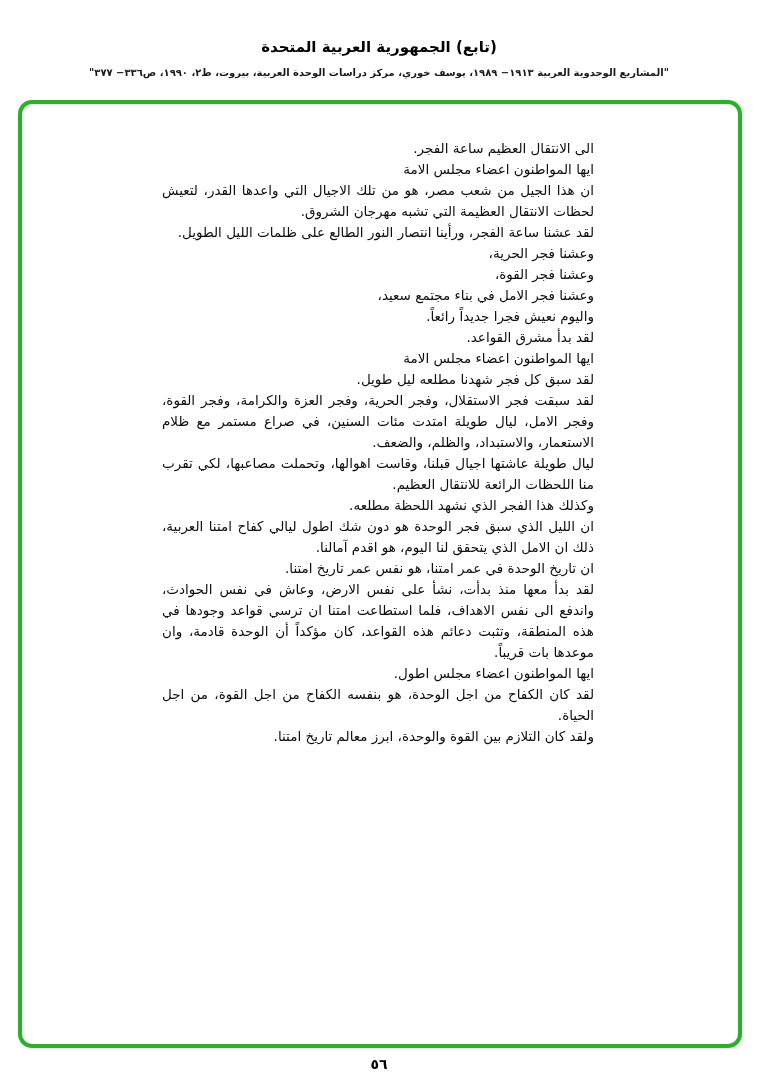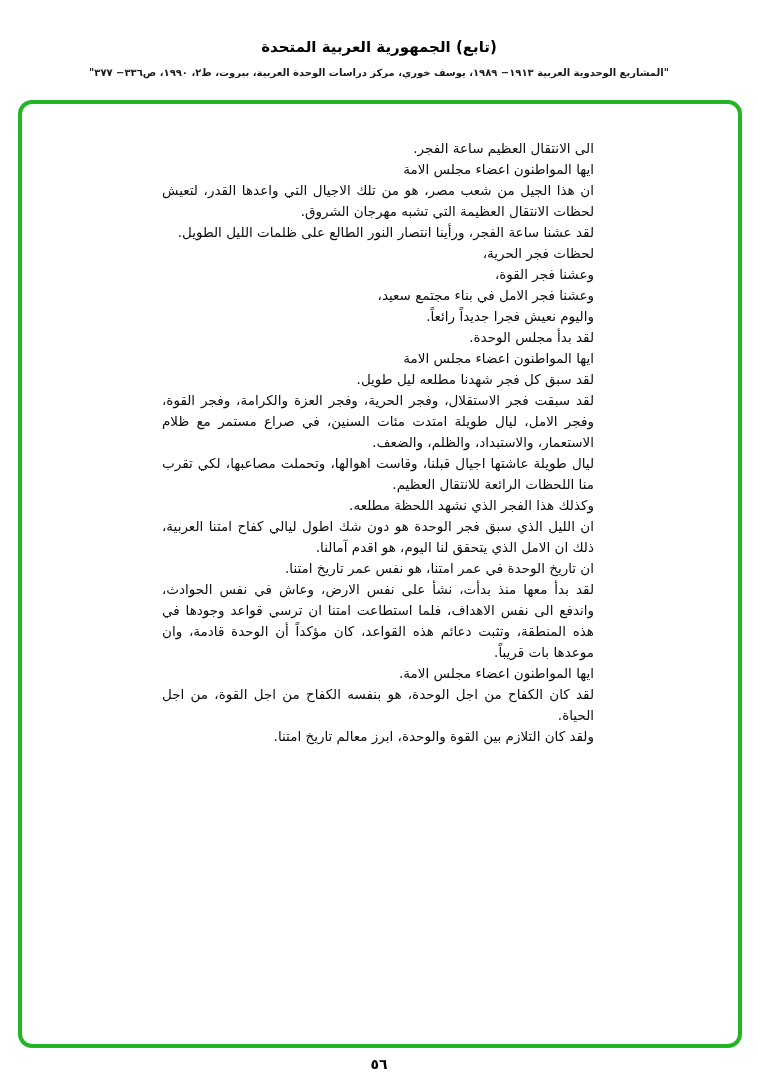--- a/index.html
+++ b/index.html
@@ -83,34 +83,34 @@
     <div class="doc-title">(تابع) الجمهورية العربية المتحدة</div>
     <div class="citation">"المشاريع الوحدوية العربية ١٩١٣− ١٩٨٩، يوسف خوري، مركز دراسات الوحدة العربية، بيروت، ط٢، ١٩٩٠، ص٣٣٦− ٣٧٧"</div>
   </div>
 
   <div class="frame" style="border-color: rgb(35, 181, 35);">
     <div class="text-col">
         <p class="para">الى الانتقال العظيم ساعة الفجر.</p>
         <p class="para">ايها المواطنون اعضاء مجلس الامة</p>
         <p class="para">ان هذا الجيل من شعب مصر، هو من تلك الاجيال التي واعدها القدر، لتعيش لحظات الانتقال العظيمة التي تشبه مهرجان الشروق.</p>
         <p class="para">لقد عشنا ساعة الفجر، ورأينا انتصار النور الطالع على ظلمات الليل الطويل.</p>
-        <p class="para">لحظات فجر الحرية،</p>
+        <p class="para">وعشنا فجر الحرية،</p>
         <p class="para">وعشنا فجر القوة،</p>
         <p class="para">وعشنا فجر الامل في بناء مجتمع سعيد،</p>
         <p class="para">واليوم نعيش فجرا جديداً رائعاً.</p>
-        <p class="para">لقد بدأ مجلس الوحدة.</p>
+        <p class="para">لقد بدأ مشرق القواعد.</p>
         <p class="para">ايها المواطنون اعضاء مجلس الامة</p>
         <p class="para">لقد سبق كل فجر شهدنا مطلعه ليل طويل.</p>
         <p class="para">لقد سبقت فجر الاستقلال، وفجر الحرية، وفجر العزة والكرامة، وفجر القوة، وفجر الامل، ليال طويلة امتدت مئات السنين، في صراع مستمر مع ظلام الاستعمار، والاستبداد، والظلم، والضعف.</p>
         <p class="para">ليال طويلة عاشتها اجيال قبلنا، وقاست اهوالها، وتحملت مصاعبها، لكي تقرب منا اللحظات الرائعة للانتقال العظيم.</p>
         <p class="para">وكذلك هذا الفجر الذي نشهد اللحظة مطلعه.</p>
         <p class="para">ان الليل الذي سبق فجر الوحدة هو دون شك اطول ليالي كفاح امتنا العربية، ذلك ان الامل الذي يتحقق لنا اليوم، هو اقدم آمالنا.</p>
         <p class="para">ان تاريخ الوحدة في عمر امتنا، هو نفس عمر تاريخ امتنا.</p>
         <p class="para">لقد بدأ معها منذ بدأت، نشأ على نفس الارض، وعاش في نفس الحوادث، واندفع الى نفس الاهداف، فلما استطاعت امتنا ان ترسي قواعد وجودها في هذه المنطقة، وتثبت دعائم هذه القواعد، كان مؤكداً أن الوحدة قادمة، وان موعدها بات قريباً.</p>
-        <p class="para">ايها المواطنون اعضاء مجلس الامة.</p>
+        <p class="para">ايها المواطنون اعضاء مجلس اطول.</p>
         <p class="para">لقد كان الكفاح من اجل الوحدة، هو بنفسه الكفاح من اجل القوة، من اجل الحياة.</p>
         <p class="para">ولقد كان التلازم بين القوة والوحدة، ابرز معالم تاريخ امتنا.</p>
       </div>
   </div>
 
   <div class="page-number">٥٦</div>
 
 </div>
 
 </body></html>

